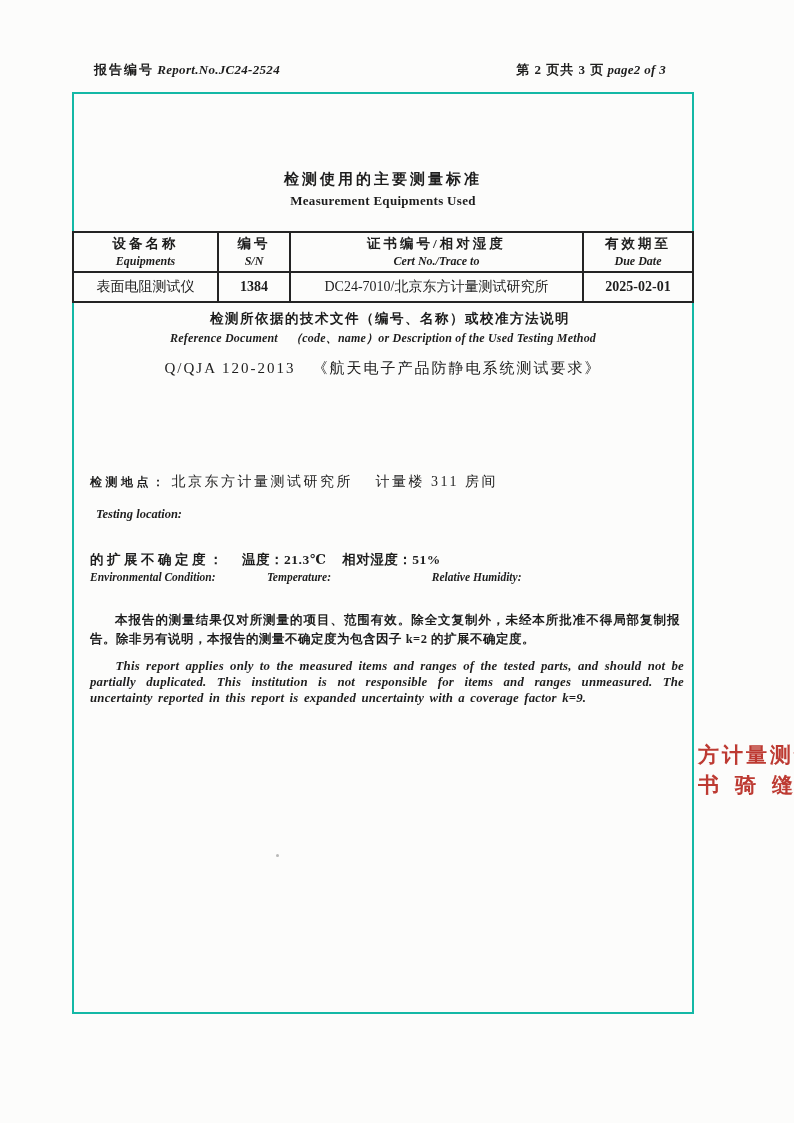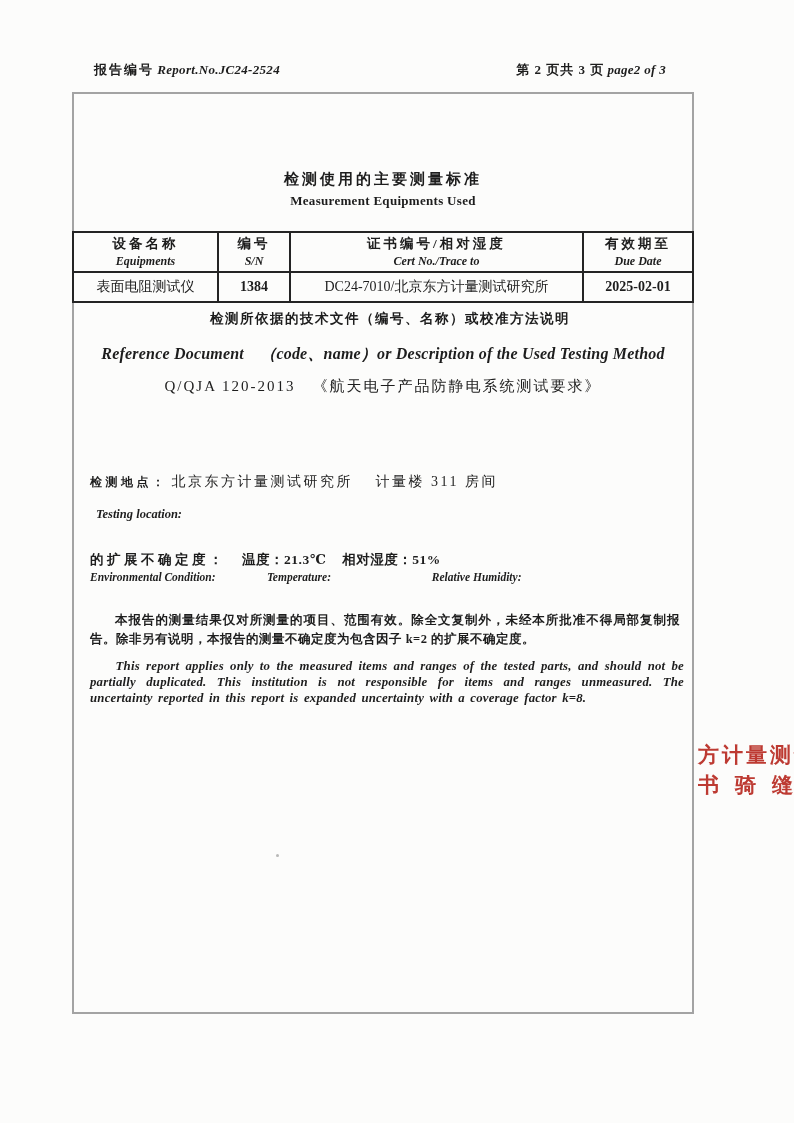--- a/index.html
+++ b/index.html
@@ -26,21 +26,21 @@
   }
   .doc-header .zh { letter-spacing: 2px; }
   .doc-header .en { font-style: italic; letter-spacing: 0.3px; }
   .pageinfo .zh { letter-spacing: 1px; }
 
   
   .border-box {
     position: absolute;
     left: 72px; top: 92px;
     width: 618px; height: 918px;
-    border: 2px solid #a3a3a3;
+    border: 2px solid #14b8a6;
   }
 
   .title-block {
     position: absolute; top: 76px; left: 0; width: 100%;
     text-align: center;
   }
   .title-zh { font-size: 15px; font-weight: bold; letter-spacing: 3px; }
   .title-en { font-size: 13px; font-weight: bold; margin-top: 4px; letter-spacing: 0.3px; }
 
   table.equip-table {
@@ -60,21 +60,21 @@
   .th-zh { font-size: 13.5px; font-weight: bold; letter-spacing: 3px; }
   .th-en { font-size: 12px; font-weight: bold; font-style: italic; margin-top: 1px; }
   table.equip-table td { font-size: 14px; }
   td.cell-sn, td.cell-date { font-weight: bold; font-size: 13.5px; }
 
   .ref-block {
     position: absolute; top: 216px; left: 0; width: 100%;
     text-align: center;
   }
   .ref-zh { font-size: 13.5px; font-weight: bold; letter-spacing: 1.5px; padding-left: 14px; }
-  .ref-en { font-size: 16px; font-weight: bold; font-style: italic; margin-top: 16px; letter-spacing: 0.2px; }
+  .ref-en { font-size: 12px; font-weight: bold; font-style: italic; margin-top: 2px; letter-spacing: 0.2px; }
   .ref-content { font-size: 15px; letter-spacing: 2px; margin-top: 12px; }
 
   .loc-block { position: absolute; top: 378px; left: 16px; }
   .label-zh { font-size: 12px; font-weight: bold; letter-spacing: 3.5px; }
   .loc-value { font-size: 14px; letter-spacing: 2.5px; }
   .sub-en { font-size: 12.5px; font-weight: bold; font-style: italic; margin-top: 16px; margin-left: 6px; }
 
   .env-block { position: absolute; top: 456px; left: 16px; }
   .env-zh span { font-size: 13.5px; font-weight: bold; }
   .env-zh .label-zh { letter-spacing: 3.5px; }
@@ -190,21 +190,21 @@
       <span class="pair"><span>相对湿度：</span><span>51%</span></span>
     </div>
     <div class="env-en">
       <span class="w1">Environmental Condition:</span>
       <span class="w2">Temperature:</span>
       <span>Relative Humidity:</span>
     </div>
   </div>
 
   <div class="disc-zh">本报告的测量结果仅对所测量的项目、范围有效。除全文复制外，未经本所批准不得局部复制报告。除非另有说明，本报告的测量不确定度为包含因子 k=2 的扩展不确定度。</div>
-  <div class="disc-en">This report applies only to the measured items and ranges of the tested parts, and should not be partially duplicated. This institution is not responsible for items and ranges unmeasured. The uncertainty reported in this report is expanded uncertainty with a coverage factor k=8.</div>
+  <div class="disc-en">This report applies only to the measured items and ranges of the tested parts, and should not be partially duplicated. This institution is not responsible for items and ranges unmeasured. The uncertainty reported in this report is expanded uncertainty with a coverage factor k=9.</div>
 
 </div>
 
 <div class="stamp" style="color: rgb(189, 58, 50);">
   <div class="stamp-line1">方计量测试</div>
   <div class="stamp-line2">书骑缝</div>
 </div>
 
 <div class="speck"></div>
 

